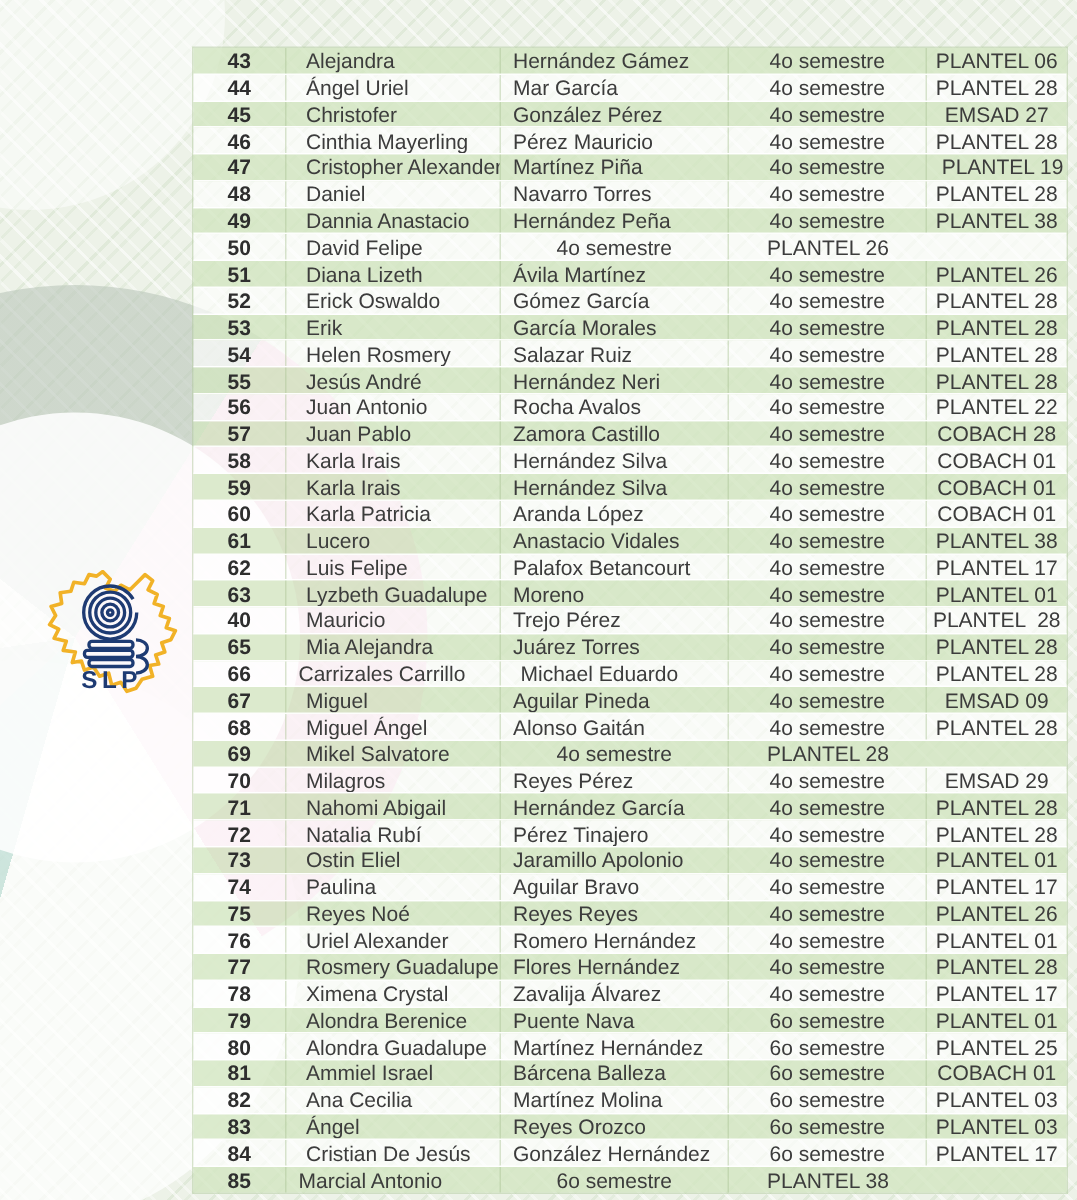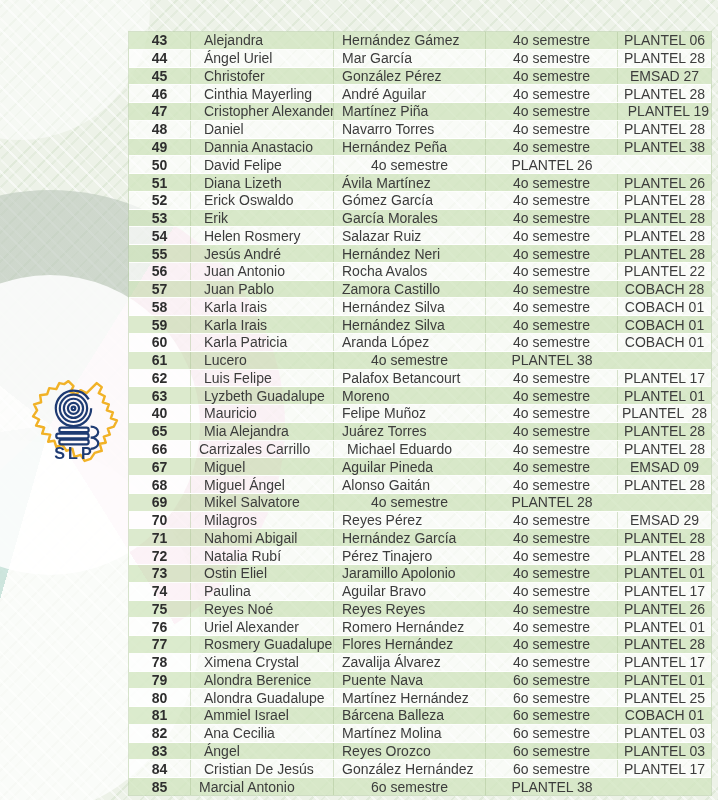--- a/index.html
+++ b/index.html
@@ -97,21 +97,21 @@
     <div class="row odd">
       <div class="cell num">45</div>
       <div class="cell nombre">Christofer</div>
       <div class="cell apellidos">González Pérez</div>
       <div class="cell semestre">4o semestre</div>
       <div class="cell plantel">EMSAD 27</div>
     </div>
     <div class="row even">
       <div class="cell num">46</div>
       <div class="cell nombre">Cinthia Mayerling</div>
-      <div class="cell apellidos">André Aguilar</div>
+      <div class="cell apellidos">Pérez Mauricio</div>
       <div class="cell semestre">4o semestre</div>
       <div class="cell plantel">PLANTEL 28</div>
     </div>
     <div class="row odd">
       <div class="cell num">47</div>
       <div class="cell nombre">Cristopher Alexander</div>
       <div class="cell apellidos">Martínez Piña</div>
       <div class="cell semestre">4o semestre</div>
       <div class="cell plantel">  PLANTEL 19</div>
     </div>
@@ -201,41 +201,42 @@
     <div class="row even">
       <div class="cell num">60</div>
       <div class="cell nombre">Karla Patricia</div>
       <div class="cell apellidos">Aranda López</div>
       <div class="cell semestre">4o semestre</div>
       <div class="cell plantel">COBACH 01</div>
     </div>
     <div class="row odd">
       <div class="cell num">61</div>
       <div class="cell nombre">Lucero</div>
+      <div class="cell apellidos">Anastacio Vidales</div>
       <div class="cell semestre">4o semestre</div>
       <div class="cell plantel">PLANTEL 38</div>
     </div>
     <div class="row even">
       <div class="cell num">62</div>
       <div class="cell nombre">Luis Felipe</div>
       <div class="cell apellidos">Palafox Betancourt</div>
       <div class="cell semestre">4o semestre</div>
       <div class="cell plantel">PLANTEL 17</div>
     </div>
     <div class="row odd">
       <div class="cell num">63</div>
       <div class="cell nombre">Lyzbeth Guadalupe</div>
       <div class="cell apellidos">Moreno</div>
       <div class="cell semestre">4o semestre</div>
       <div class="cell plantel">PLANTEL 01</div>
     </div>
     <div class="row even">
       <div class="cell num">40</div>
       <div class="cell nombre">Mauricio</div>
-      <div class="cell apellidos">Felipe Muñoz</div>
+      <div class="cell apellidos">Trejo Pérez</div>
       <div class="cell semestre">4o semestre</div>
       <div class="cell plantel">PLANTEL  28</div>
     </div>
     <div class="row odd">
       <div class="cell num">65</div>
       <div class="cell nombre">Mia Alejandra</div>
       <div class="cell apellidos">Juárez Torres</div>
       <div class="cell semestre">4o semestre</div>
       <div class="cell plantel">PLANTEL 28</div>
     </div>

